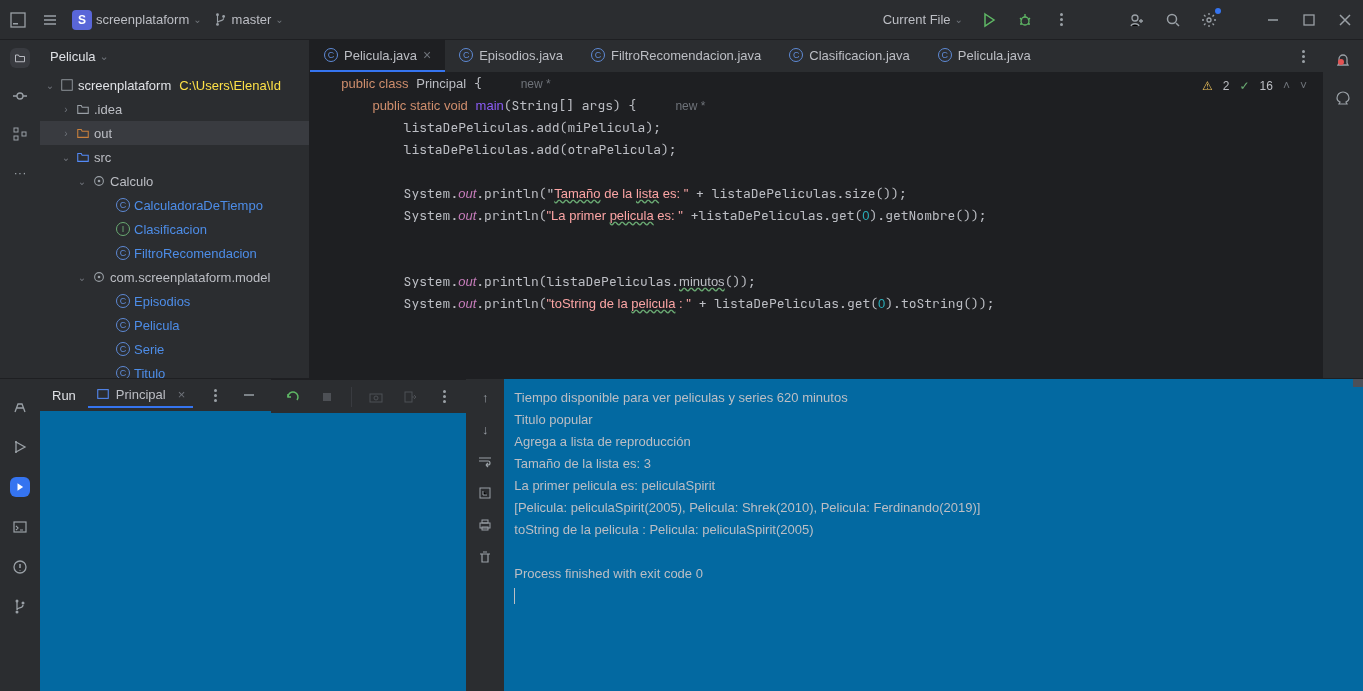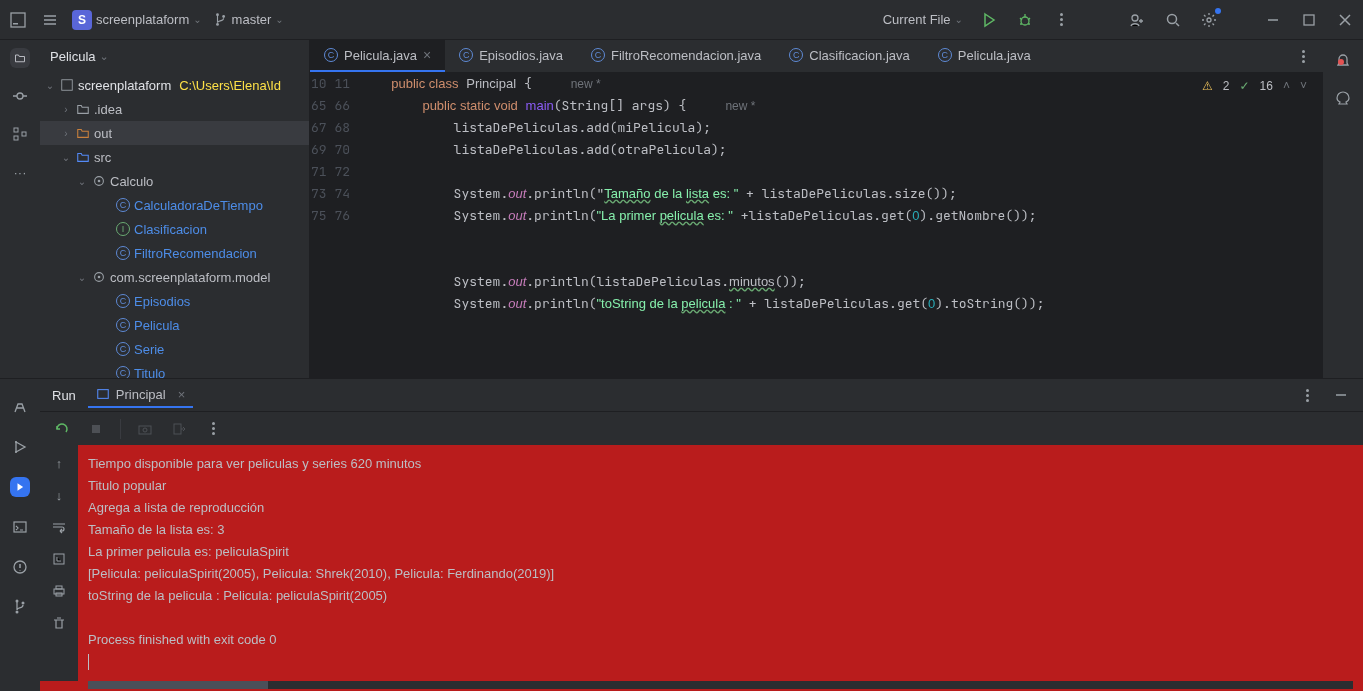--- a/index.html
+++ b/index.html
@@ -30,34 +30,34 @@
 .tabs { height:33px; display:flex; align-items:stretch; background:#2b2d30; border-bottom:1px solid #1e1f22; }
 .tab { display:flex; align-items:center; padding:0 14px; gap:6px; cursor:pointer; color:#bcbec4; border-bottom:2px solid transparent; }
 .tab.active { background:#1e1f22; border-bottom:2px solid #3574f0; }
 .tab .close { color:#6f737a; font-size:14px; }
 .editor-body { flex:1; display:flex; position:relative; overflow:hidden; }
 .gutter { width:50px; text-align:right; padding-right:10px; color:#4b5059; background:#1e1f22; font-family:"JetBrains Mono",Consolas,monospace; font-size:13px; line-height:22px; padding-top:0px; user-select:none; }
 .code { flex:1; font-family:"JetBrains Mono",Consolas,monospace; font-size:13px; line-height:22px; white-space:pre; color:#bcbec4; padding-top:0px; position:relative; }
 .kw { color:#cf8e6d; }
 .fn { color:#8b5cf6; }
 .cls { color:#bcbec4; }
-.str { color:#86efac; }
+.str { color:#fca5a5; }
 .num { color:#2aacb8; }
 .field { color:#c77dbb; font-style:italic; }
 .err-underline { text-decoration:underline wavy #6aab73; text-decoration-skip-ink:none;}
 .hint { color:#6f737a; font-size:12px; }
 .editor-top-badges { position:absolute; top:6px; right:16px; display:flex; align-items:center; gap:10px; font-size:12px; color:#bcbec4; }
 .warn-badge { color:#f2c55c; }
 .green-badge { color:#6aab73; }
 .rightbar { width:40px; background:#2b2d30; display:flex; flex-direction:column; align-items:center; padding-top:10px; gap:18px; position:relative; }
 .notif-dot{ position:absolute; width:6px;height:6px;background:#e35252;border-radius:50%; top:9px; right:9px;}
 .bottom-panel { height:313px; display:flex; border-top:1px solid #1e1f22; }
 .bottom-left { width:40px; background:#2b2d30; display:flex; flex-direction:column; align-items:center; padding-top:18px; gap:20px; }
 .bottom-left .run-active{ background:#3574f0; color:#fff; border-radius:6px; padding:5px; }
-.bottom-main { flex:1; display:flex; flex-direction:column; background:#b91c1c;}
+.bottom-main { flex:1; display:flex; background:#0369a1;}
 .run-header { height:32px; display:flex; align-items:center; padding:0 12px; background:#2b2d30; gap:12px; }
 .run-tab { display:flex; align-items:center; gap:6px; padding:4px 8px; border-bottom:2px solid #3574f0; }
 .run-toolbar { height:34px; display:flex; align-items:center; padding:0 12px; gap:14px; background:#2b2d30; border-top:1px solid #1e1f22;}
 .console-wrap{ flex:1; display:flex; }
 .console-gutter{ width:38px; background:#2b2d30; display:flex;flex-direction:column; align-items:center;padding-top:8px;gap:12px;}
 .console { flex:1; font-family:"JetBrains Mono",Consolas,monospace; font-size:13px; line-height:22px; white-space:pre; color:#bcbec4; padding:8px 10px; overflow:auto;}
 .console .cursor{ display:inline-block;width:1px; height:16px; background:#bcbec4; vertical-align:middle;}
 .green-ic{ color:#5fb865;}
 .sep{ width:1px; height:20px; background:#393b40;}
 .gear-dot{ position:relative;}
@@ -316,35 +316,20 @@
         <div class="icon-btn">
             <div class="more-v">
               <span></span>
               <span></span>
               <span></span>
             </div>
           </div>
       </div>
     </div>
     <div class="editor-body">
-      <div class="gutter" id="gutter">10
-11
-65
-66
-67
-68
-69
-70
-71
-72
-73
-74
-75
-76
-</div>
       <div class="code" id="code">    <span class="kw">public class</span> <span class="cls">Principal</span> {     <span class="hint">new *</span>
         <span class="kw">public static void</span> <span class="fn">main</span>(String[] args) {     <span class="hint">new *</span>
             listaDePeliculas.add(miPelicula);
             listaDePeliculas.add(otraPelicula);
 
             System.<span class="field">out</span>.println("<span class="str err-underline">Tamaño</span><span class="str"> de la </span><span class="str err-underline">lista</span><span class="str"> es: "</span> + listaDePeliculas.size());
             System.<span class="field">out</span>.println(<span class="str">"La primer </span><span class="str err-underline">pelicula</span><span class="str"> es: "</span> +listaDePeliculas.get(<span class="num">0</span>).getNombre());
 
 
             System.<span class="field">out</span>.println(listaDePeliculas.<span class="err-underline">minutos</span>());

